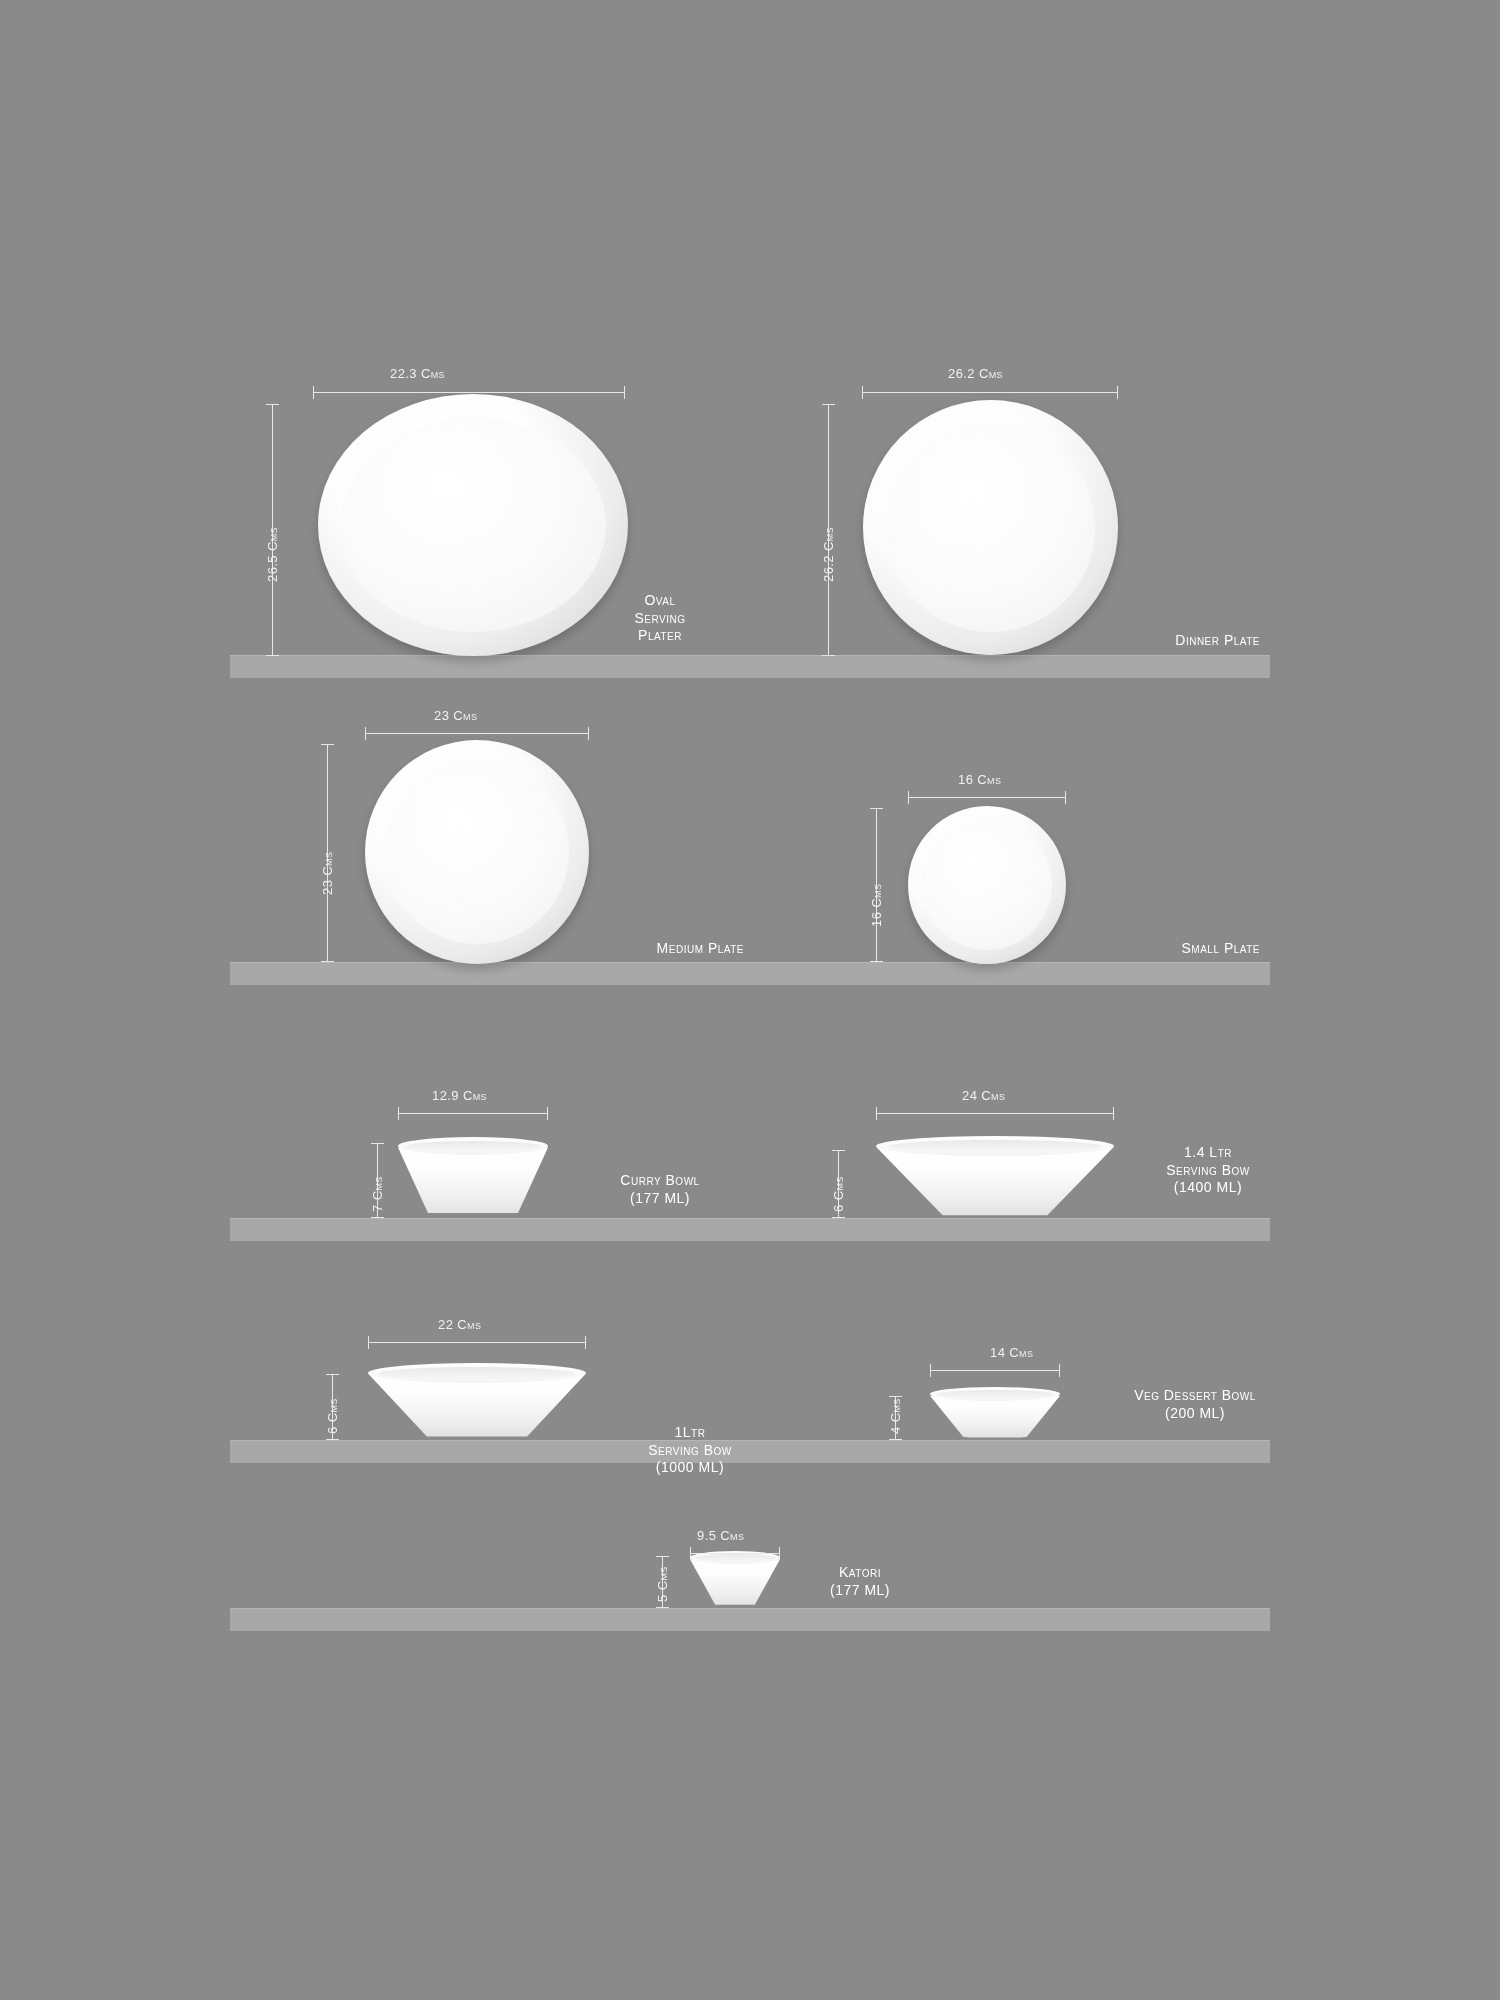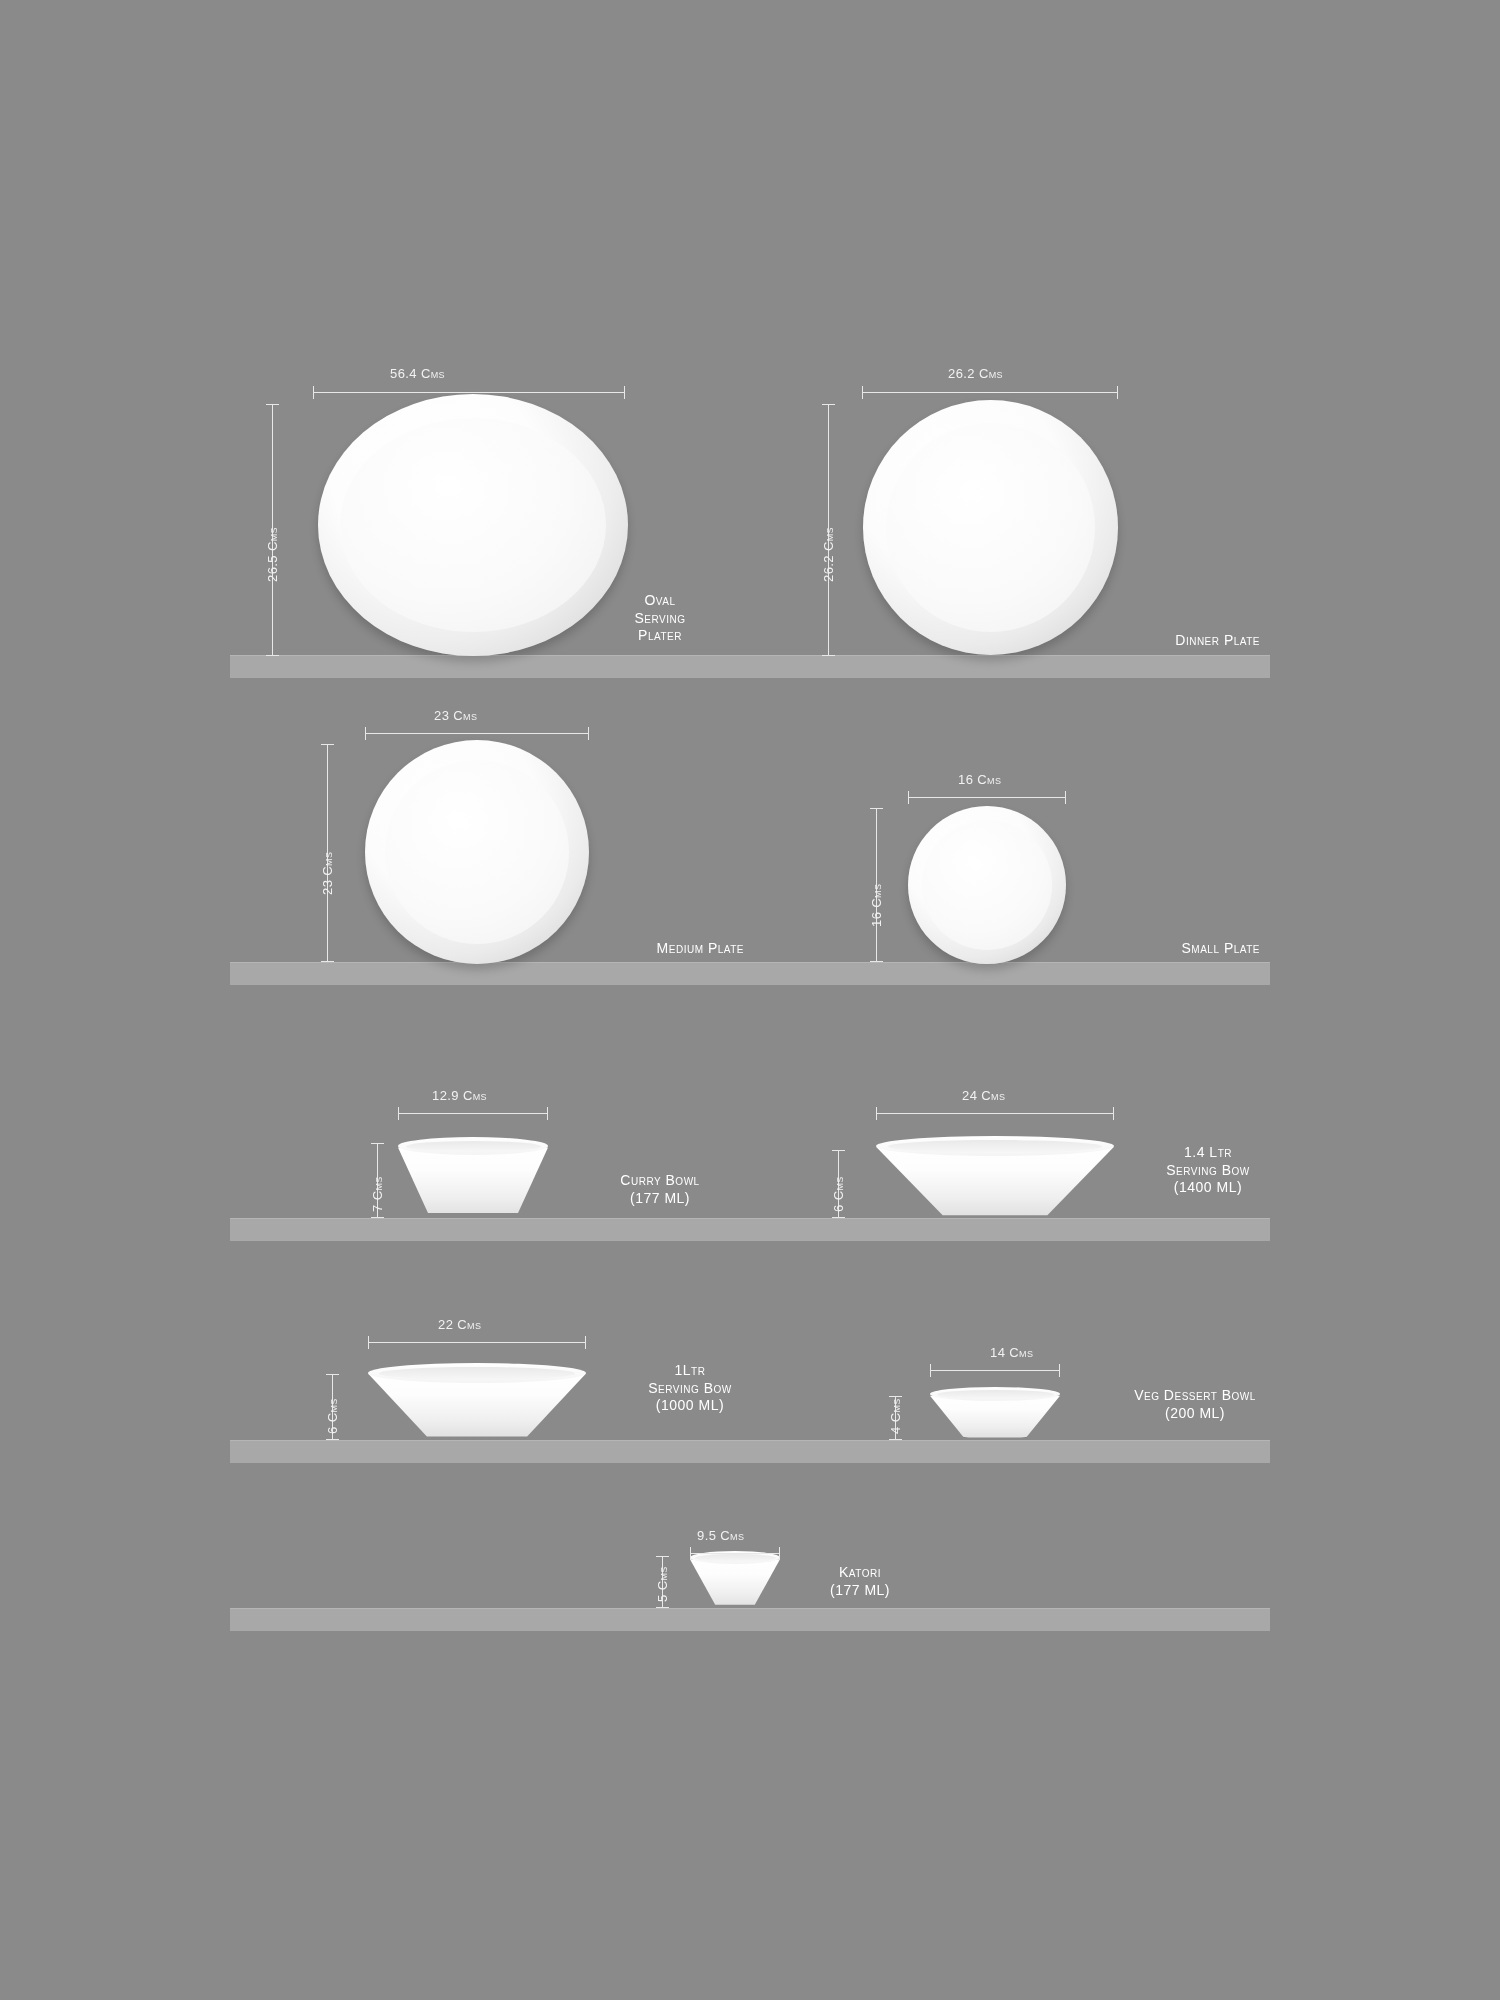--- a/index.html
+++ b/index.html
@@ -126,21 +126,21 @@
 <body>
 
 <div class="stage">
 
   <div class="shelf" style="left:230px;top:655px;width:1040px;"></div>
 
   <div class="ware oval-platter" style="left:318px;top:394px;width:310px;height:262px;">
     <div class="inner"></div>
   </div>
   <div class="dim-h" style="left:313px;top:392px;width:312px;"></div>
-  <div class="dim-label" style="left:390px;top:366px;">56.4 Cms</div>
+  <div class="dim-label" style="left:390px;top:366px;">22.3 Cms</div>
   <div class="dim-v" style="left:272px;top:404px;height:252px;"></div>
   <div class="dim-label vert" style="left:265px;top:582px;">26.5 Cms</div>
   <div class="item-label center" style="left:600px;top:580px;width:120px;">
     <div>Oval</div>
     <div>Serving</div>
     <div>Plater</div>
   </div>
 
   <div class="ware round-plate" style="left:863px;top:400px;width:255px;height:255px;">
     <div class="inner"></div>
@@ -212,21 +212,21 @@
 
   <div class="bowl-wrap" style="left:368px;top:1370px;width:218px;height:70px;">
     <div class="bowl-body" style="clip-path:polygon(0% 5%,100% 5%,73% 95%,27% 95%);border-radius:0 0 45% 45%;"></div>
     <div class="bowl-rim" style="top:-7px;height:20px;"></div>
     <div class="bowl-rim-hole" style="top:-3px;height:13px;"></div>
   </div>
   <div class="dim-h" style="left:368px;top:1342px;width:218px;"></div>
   <div class="dim-label" style="left:438px;top:1317px;">22 Cms</div>
   <div class="dim-v" style="left:332px;top:1374px;height:66px;"></div>
   <div class="dim-label vert" style="left:325px;top:1434px;">6 Cms</div>
-  <div class="item-label center" style="left:600px;top:1350px;width:180px;">
+  <div class="item-label center" style="left:600px;top:1412px;width:180px;">
     <div>1Ltr</div>
     <div>Serving Bow</div>
     <div>(1000 ML)</div>
   </div>
 
   <div class="bowl-wrap" style="left:930px;top:1392px;width:130px;height:48px;">
     <div class="bowl-body" style="clip-path:polygon(0% 8%,100% 8%,74% 95%,26% 95%);border-radius:0 0 50% 50%;"></div>
     <div class="bowl-rim" style="top:-5px;height:14px;"></div>
     <div class="bowl-rim-hole" style="top:-2px;height:9px;"></div>
   </div>

